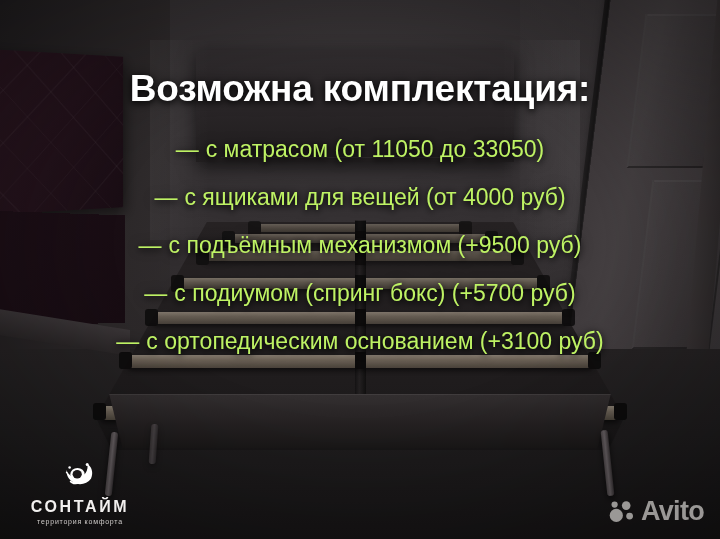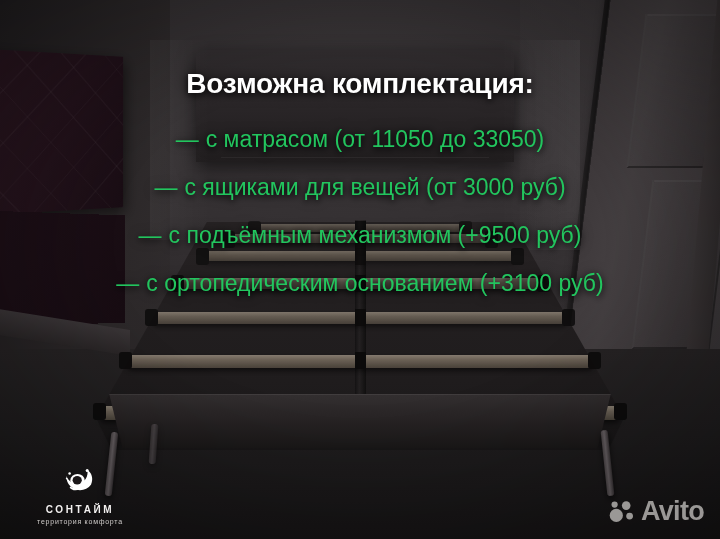--- a/index.html
+++ b/index.html
@@ -224,38 +224,38 @@
   .overlay {
     position: absolute;
     inset: 0;
     display: flex;
     flex-direction: column;
     align-items: center;
     pointer-events: none;
   }
   .headline {
     margin-top: 68px;
-    font-size: 28px;
+    font-size: 37px;
     font-weight: 700;
     color: #ffffff;
     letter-spacing: -.2px;
     text-shadow: 0 2px 6px rgba(0,0,0,.85), 0 0 14px rgba(0,0,0,.6);
     white-space: nowrap;
   }
   .options {
     margin-top: 26px;
     display: flex;
     flex-direction: column;
     align-items: center;
     gap: 21px;
   }
   .option {
     font-size: 23px;
     font-weight: 400;
-    color: #22c55e;
+    color: #bef264;
     white-space: nowrap;
     text-shadow: 0 2px 6px rgba(0,0,0,.9), 0 0 12px rgba(0,0,0,.65);
   }
   .option .dash { margin-right: 7px; }
 
   
   .brand {
     position: absolute;
     left: 24px; bottom: 14px;
     width: 112px;
@@ -263,21 +263,21 @@
     flex-direction: column;
     align-items: center;
     pointer-events: none;
   }
   .brand-mark {
     width: 46px; height: 36px;
     position: relative;
   }
   .brand-name {
     margin-top: 3px;
-    font-size: 10px;
+    font-size: 16px;
     font-weight: 700;
     letter-spacing: 2.6px;
     color: #f2f0ef;
     line-height: 1;
   }
   .brand-tagline {
     margin-top: 3px;
     font-size: 7px;
     letter-spacing: .75px;
     color: #cfcbc9;
@@ -374,22 +374,23 @@
   <div class="leg lb"></div>
   <div class="leg l"></div>
   <div class="leg r"></div>
 
   <div class="vignette"></div>
 
   <div class="overlay">
     <div class="headline">Возможна комплектация:</div>
     <div class="options" id="options">
         <div class="option"><span class="dash">—</span><span>с матрасом (от 11050 до 33050)</span></div>
-        <div class="option"><span class="dash">—</span><span>с ящиками для вещей (от 3000 руб)</span></div>
+        <div class="option"><span class="dash">—</span><span>с ящиками для вещей (от 4000 руб)</span></div>
         <div class="option"><span class="dash">—</span><span>с подъёмным механизмом (+9500 руб)</span></div>
+        <div class="option"><span class="dash">—</span><span>с подиумом (спринг бокс) (+5700 руб)</span></div>
         <div class="option"><span class="dash">—</span><span>с ортопедическим основанием (+3100 руб)</span></div>
       </div>
   </div>
 
   <div class="brand">
     <div class="brand-mark">
       <svg viewBox="0 0 46 36" width="46" height="36" aria-hidden="true">
         <path d="M41.5 5.2c.9 3.2.4 6.8-1.7 9.9-3.7 5.4-11.1 6.6-16.5 2.7-2.1-1.5-3.6-3.6-4.3-5.9-.3 4.8 1.9 9.6 6.2 12.6 6.6 4.8 15.8 3.3 20.6-3.3l-.1-.1C48.6 14.6 46.4 8.4 41.5 5.2z" transform="translate(-8,-1) scale(0.92)" fill="#ffffff"></path>
         <ellipse cx="20.5" cy="14.5" rx="7.2" ry="6.6" fill="#ffffff"></ellipse>
         <ellipse cx="20.2" cy="14.2" rx="4.6" ry="4.2" fill="#1b1819"></ellipse>

